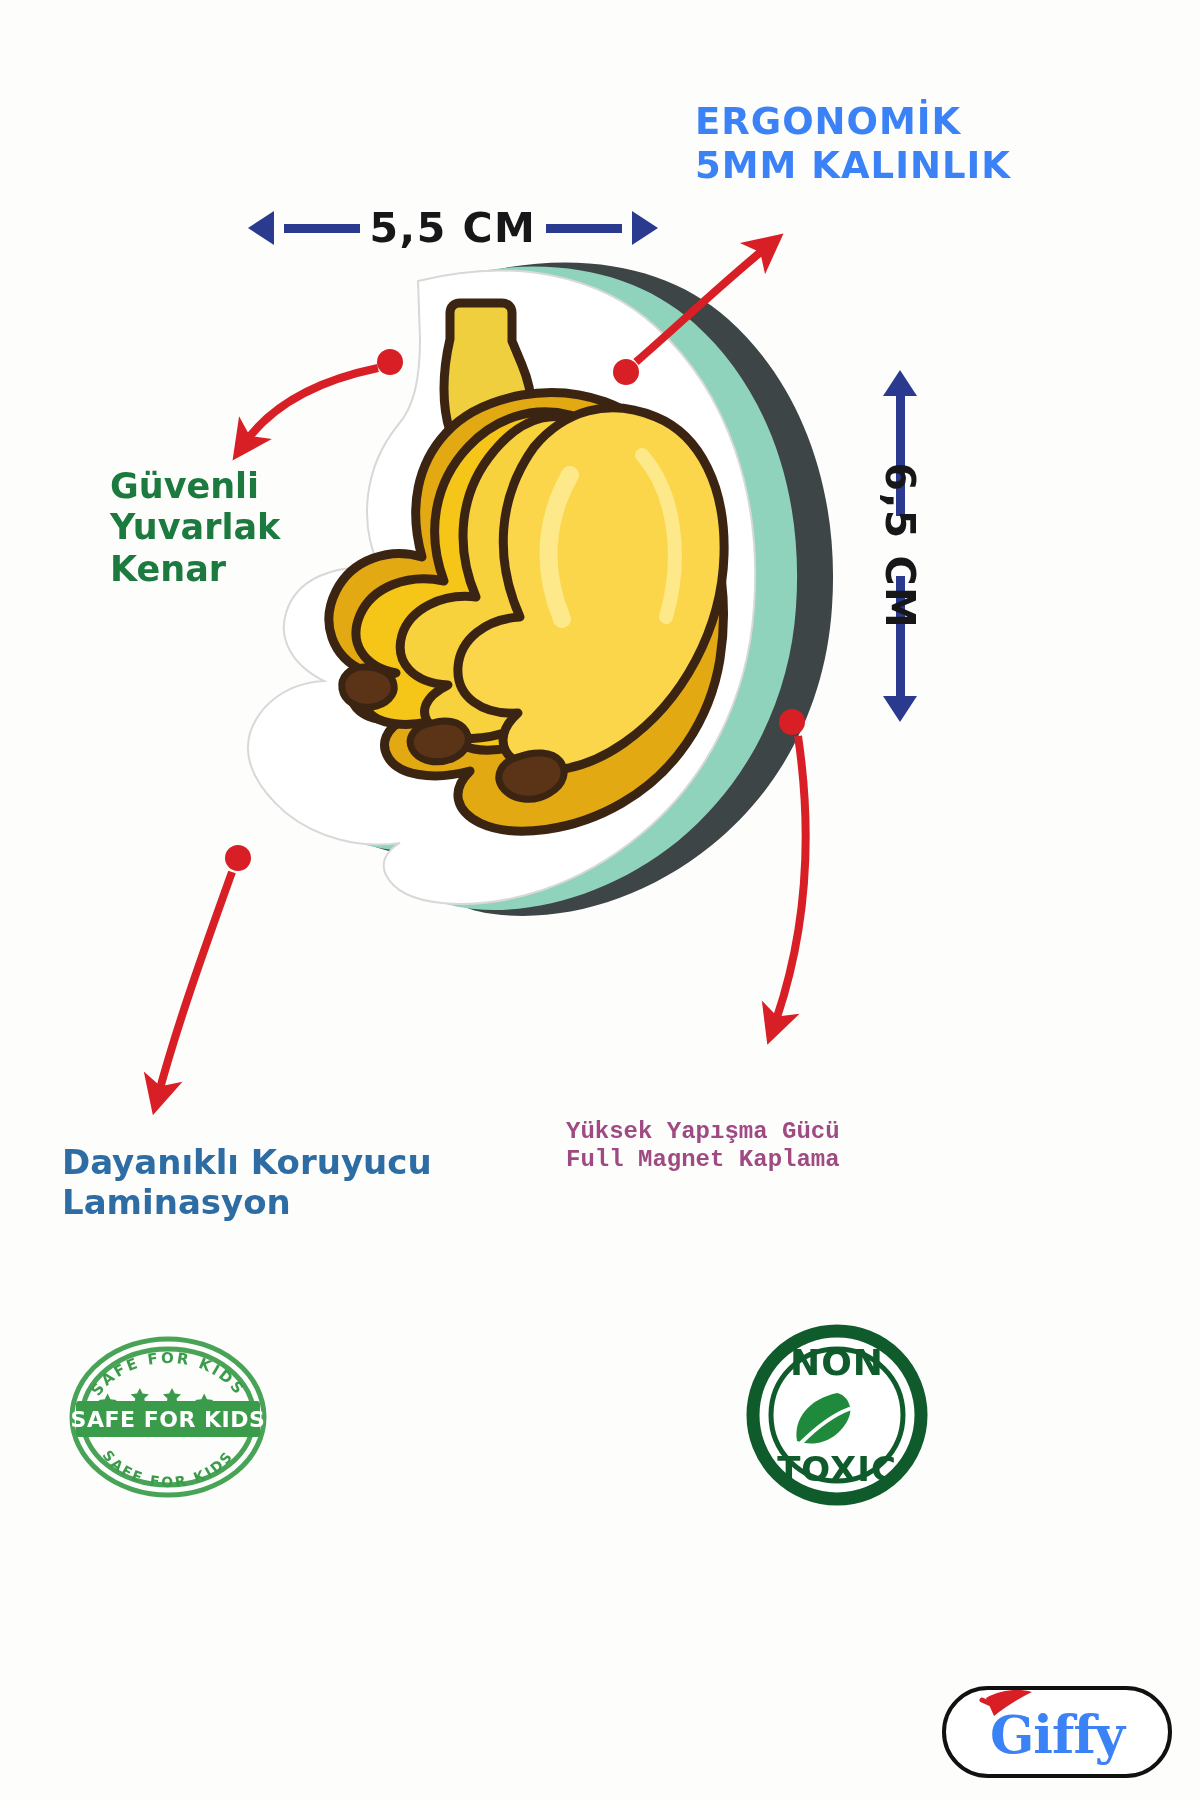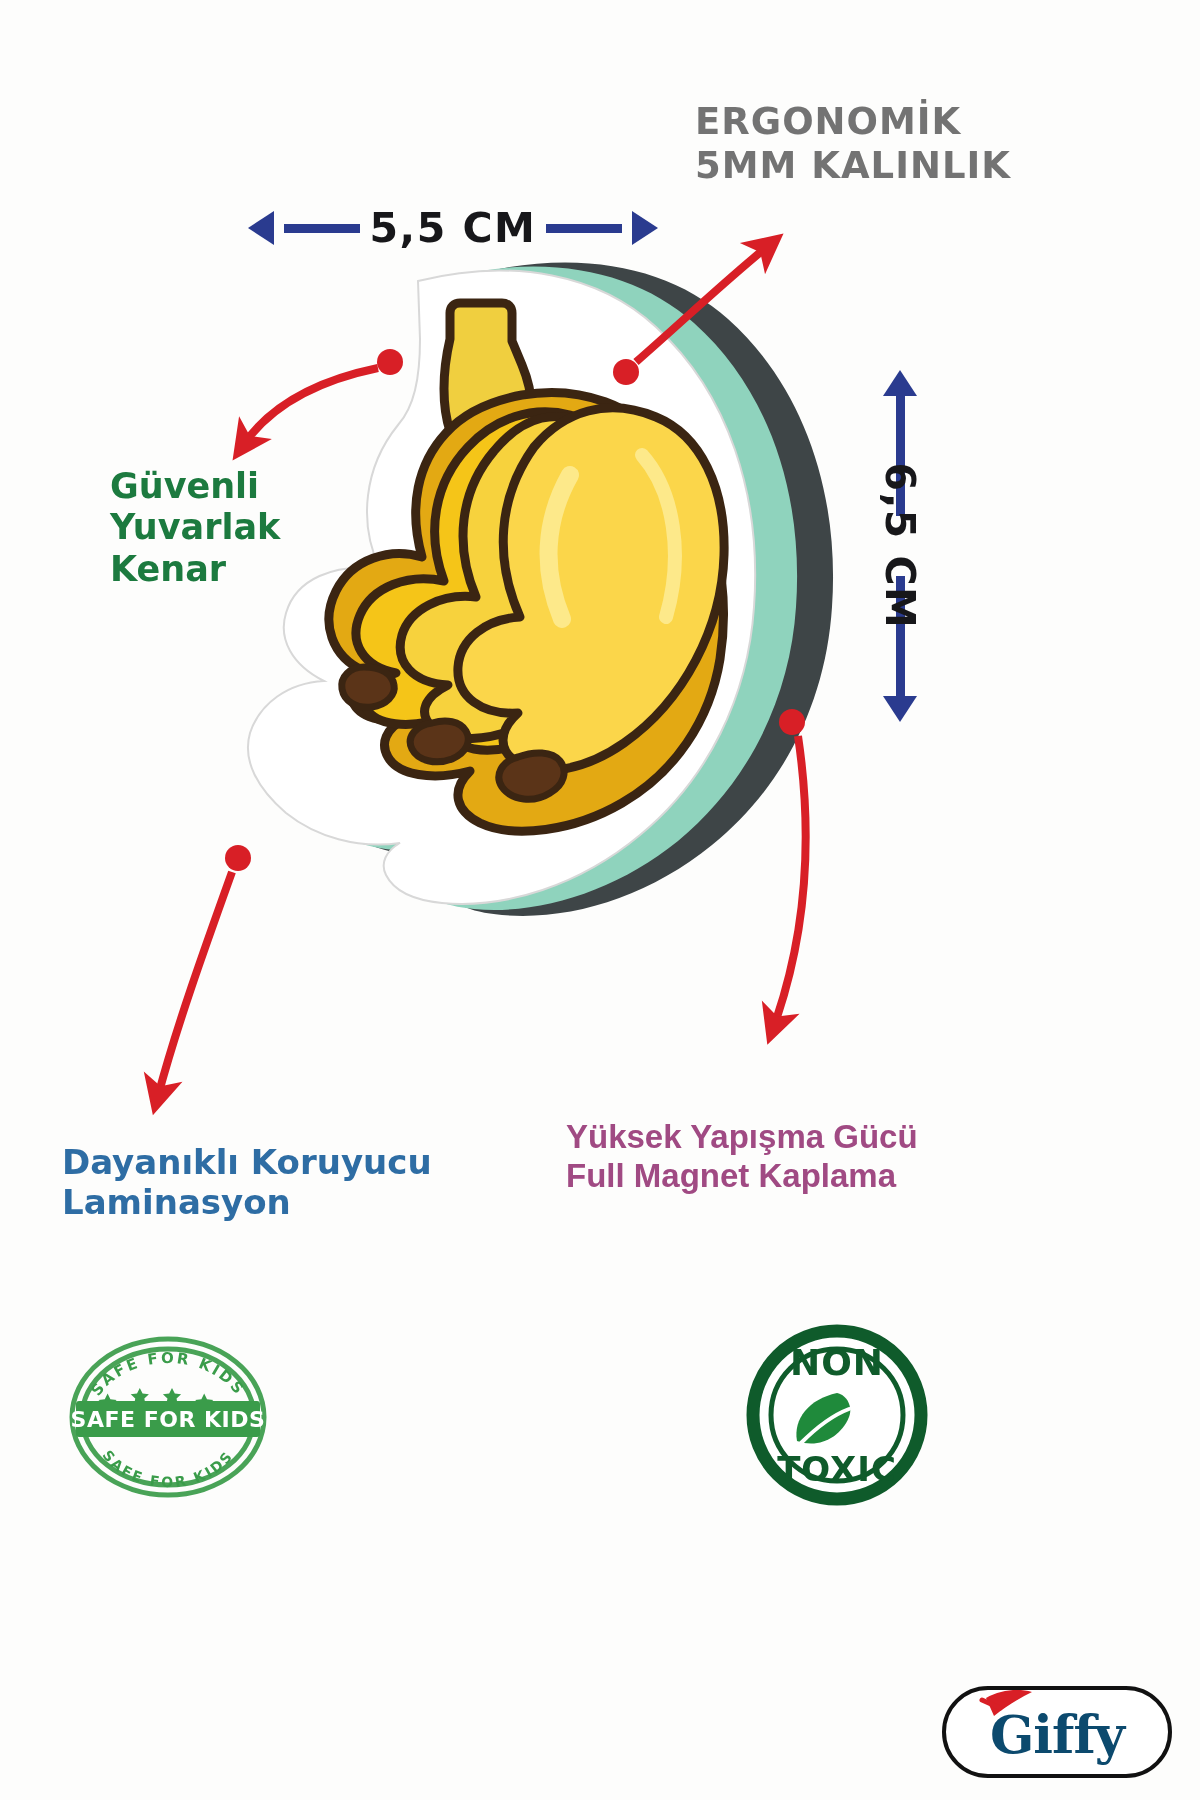--- a/index.html
+++ b/index.html
@@ -28,28 +28,28 @@
                 border-bottom:26px solid #2a3b8f; }
   .arrow-down { width:0;height:0;border-left:17px solid transparent;border-right:17px solid transparent;
                 border-top:26px solid #2a3b8f; }
   .dim-v .vseg { width:9px; background:#2a3b8f; }
   .dim-v-label { font-size:41px; font-weight:700; color:#17171a; letter-spacing:1.5px;
                  white-space:nowrap; transform:rotate(90deg); margin:6px 0;
                  font-family:"DejaVu Sans", sans-serif; }
 
   
   .callout { position:absolute; font-weight:700; line-height:1.18; white-space:pre-line; }
-  #txt-ergonomic { left:695px; top:100px; font-size:37px; color:#737373;
+  #txt-ergonomic { left:695px; top:100px; font-size:37px; color:#3b82f6;
                    letter-spacing:1px; font-family:"DejaVu Sans", sans-serif; }
   #txt-roundedge { left:110px; top:466px; font-size:35px; color:#1c7a3f;
                    font-family:"DejaVu Sans", sans-serif; }
   #txt-lamination{ left:62px; top:1142px; font-size:34px; color:#2e6da4;
                    font-family:"DejaVu Sans", sans-serif; }
-  #txt-magnet    { left:566px; top:1118px; font-size:33px; color:#a04a83;
-                   font-family:Liberation Sans, sans-serif; }
+  #txt-magnet    { left:566px; top:1118px; font-size:24px; color:#a04a83;
+                   font-family:Liberation Mono, monospace; }
 
   
   .product { position:absolute; left:150px; top:215px; width:760px; height:740px; }
   .product svg { width:100%; height:100%; display:block; }
 
   
   .arrows { position:absolute; inset:0; pointer-events:none; }
 
   
   .badges { position:absolute; left:60px; top:1285px; width:870px; height:260px;
@@ -58,21 +58,21 @@
 
   .b-safe  { width:215px; height:180px; }
   .b-toxic { width:185px; height:185px; }
   .b-en    { width:215px; height:215px; }
 
   
   .logo { position:absolute; right:28px; bottom:22px; width:230px; height:92px; }
   .logo-pill { position:absolute; inset:0; border:4px solid #111; border-radius:46px;
                background:#fff; }
   .logo-text { position:absolute; inset:0; display:flex; align-items:center;
-               justify-content:center; font-size:52px; font-weight:700; color:#0c4a6e;
+               justify-content:center; font-size:52px; font-weight:700; color:#3b82f6;
                font-family:"DejaVu Serif", serif; letter-spacing:-1px; padding-top:4px; }
 </style>
 </head>
 <body>
 
 <div class="stage">
 
   <div class="dim-h">
     <div class="arrow-left"></div>
     <div class="seg"></div>

